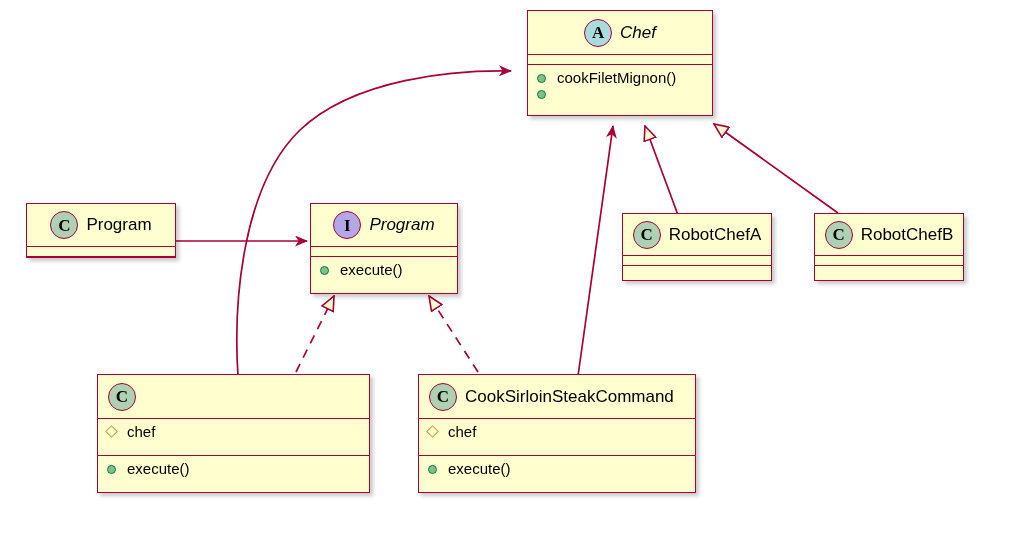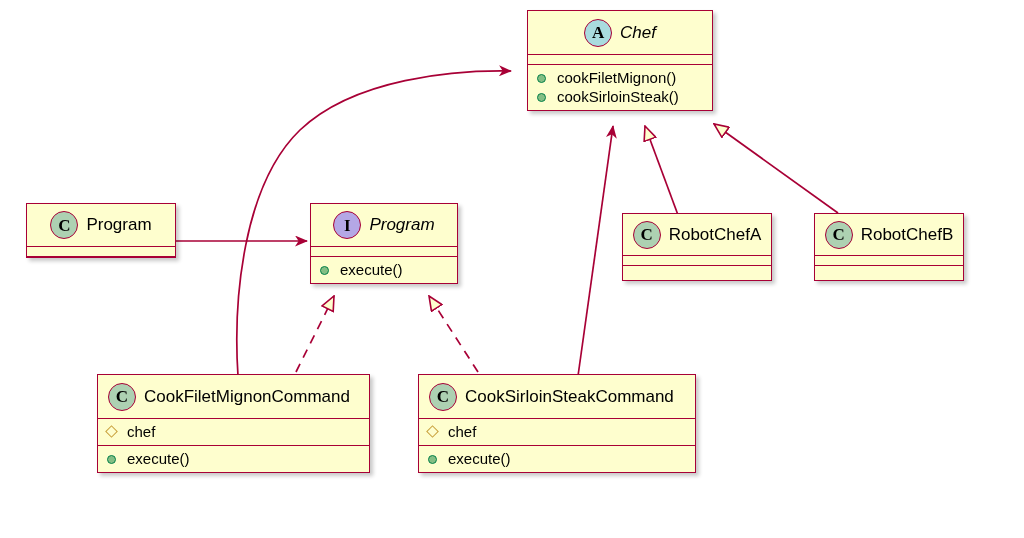--- a/index.html
+++ b/index.html
@@ -37,21 +37,21 @@
   }
   .compartment.titlebar {
     display: flex;
     align-items: center;
     justify-content: center;
     padding: 0 12px;
     border-bottom: 1.5px solid #A80036;
   }
   .compartment.members {
     border-bottom: 1.5px solid #A80036;
-    padding: 3px 8px 4px 8px;
+    padding: 3px 8px 14px 8px;
   }
   .compartment.members.last {
     border-bottom: none;
   }
   .compartment.empty {
     height: 10px;
     border-bottom: 1.5px solid #A80036;
   }
   .compartment.empty.last {
     border-bottom: none;
@@ -155,21 +155,20 @@
       <span class="class-name italic">Chef</span>
     </div>
     <div class="compartment empty"></div>
     <div class="compartment members last">
       <div class="member">
         <span class="vis public-method"></span>
         <span>cookFiletMignon()</span>
       </div>
       <div class="member">
         <span class="vis public-method"></span>
-        <span>cookSirloinSteak()</span>
       </div>
     </div>
   </div>
 
   <div class="uml-class" style="left:26px; top:203px; width:150px;">
     <div class="compartment titlebar" style="height:43px;">
       <span class="badge class-badge">C</span>
       <span class="class-name">Program</span>
     </div>
     <div class="compartment empty"></div>
@@ -203,21 +202,20 @@
       <span class="badge class-badge">C</span>
       <span class="class-name">RobotChefB</span>
     </div>
     <div class="compartment empty"></div>
     <div class="compartment empty last" style="height:14px;"></div>
   </div>
 
   <div class="uml-class" style="left:97px; top:374px; width:273px;">
     <div class="compartment titlebar" style="height:44px; justify-content:flex-start; padding-left:10px;">
       <span class="badge class-badge">C</span>
-      <span class="class-name">CookFiletMignonCommand</span>
     </div>
     <div class="compartment members">
       <div class="member">
         <span class="vis package-field"></span>
         <span>chef</span>
       </div>
     </div>
     <div class="compartment members last">
       <div class="member">
         <span class="vis public-method"></span>

